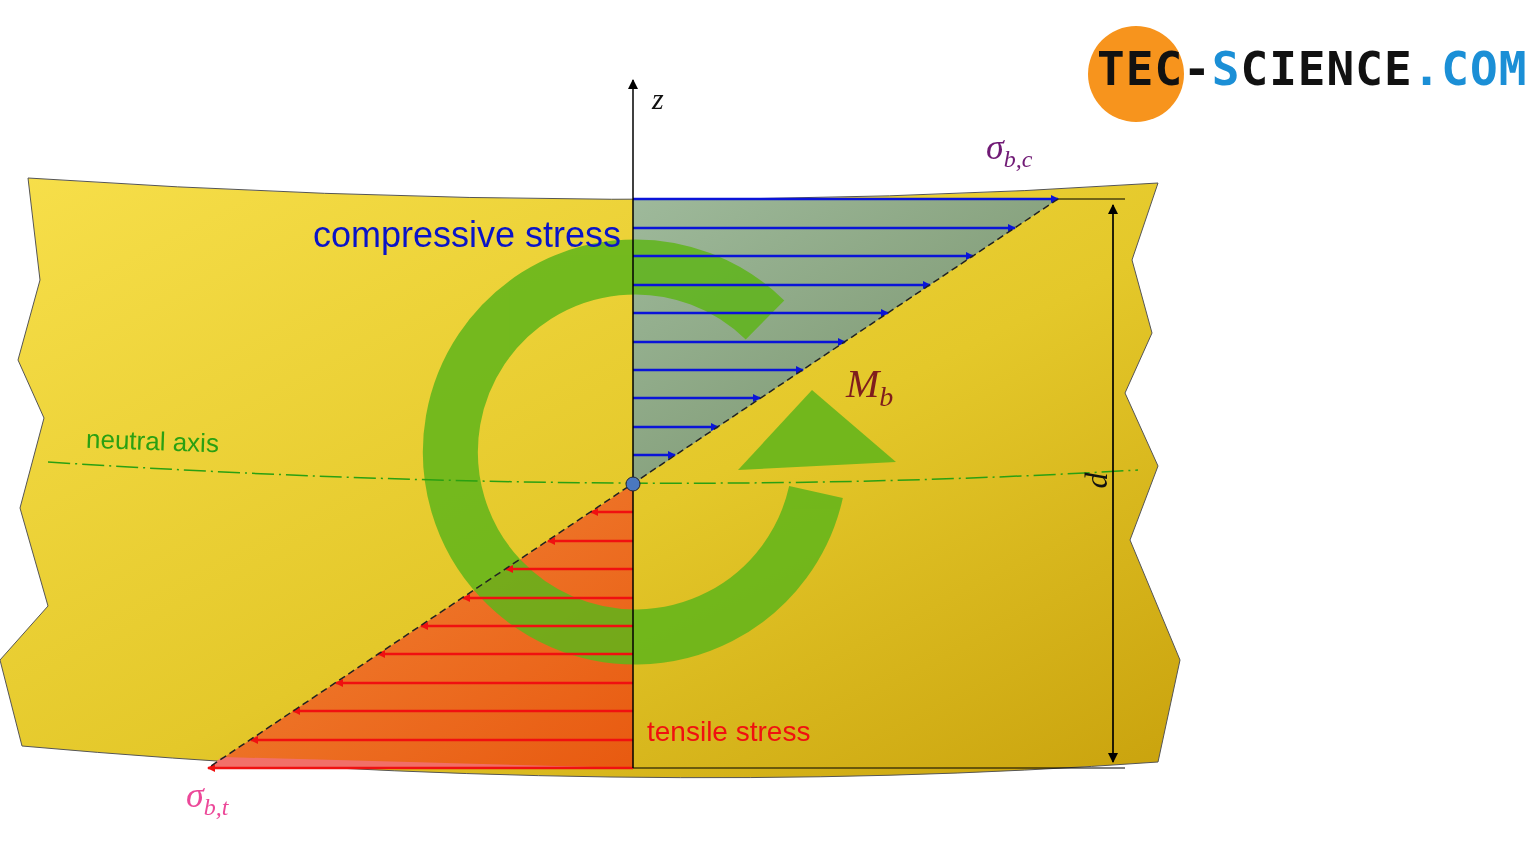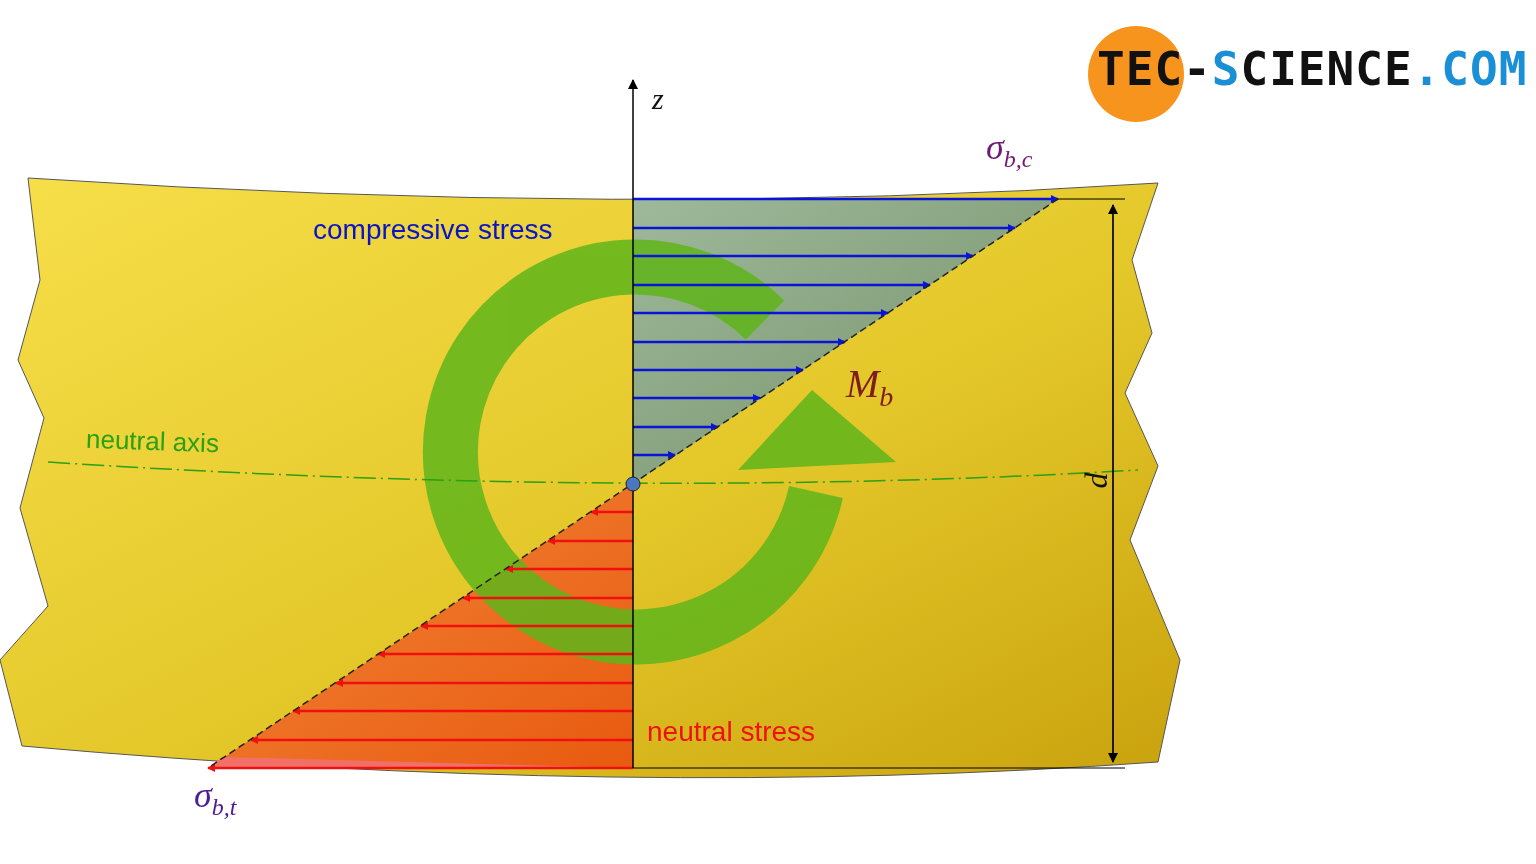--- a/index.html
+++ b/index.html
@@ -106,27 +106,27 @@
 <div class="logo-text">
   <span class="dark">TEC-</span><span class="blue">S</span><span class="dark">CIENCE</span><span class="blue">.COM</span>
 </div>
 
 <div class="lbl serif" style="left:652px; top:82px; font-size:30px; color:#111;">z</div>
 
 <div class="lbl serif" style="left:986px; top:126px; font-size:36px; color:#701a75;">
   <span>σ</span><sub style="font-size:24px;">b,c</sub>
 </div>
 
-<div class="lbl serif" style="left:194px; top:774px; font-size:36px; color:#4c1d95;">
+<div class="lbl serif" style="left:186px; top:774px; font-size:36px; color:#ec4899;">
   <span>σ</span><sub style="font-size:24px;">b,t</sub>
 </div>
 
-<div class="lbl sans" style="left:313px; top:214px; font-size:28px; color:#0a14c8;text-align:right;">compressive stress</div>
+<div class="lbl sans" style="left:313px; top:214px; font-size:36px; color:#0a14c8;text-align:right;">compressive stress</div>
 
-<div class="lbl sans" style="left:647px; top:716px; font-size:28px; color:#f01010;">neutral stress</div>
+<div class="lbl sans" style="left:647px; top:716px; font-size:28px; color:#f01010;">tensile stress</div>
 
 <div class="lbl sans" style="left:86px; top:426px; font-size:26px; color:#2aa012; transform:rotate(2deg);">neutral axis</div>
 
 <div class="lbl serif" style="left:846px; top:360px; font-size:40px; color:#7f1d1d;">
   <span>M</span><sub style="font-size:28px;">b</sub>
 </div>
 
 <div class="lbl serif" style="left:1088px; top:462px; font-size:32px; color:#111; transform:rotate(-90deg);">d</div>
 
 </body></html>

